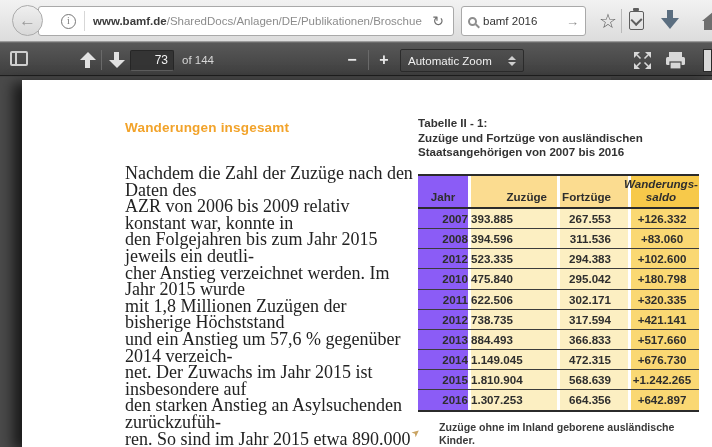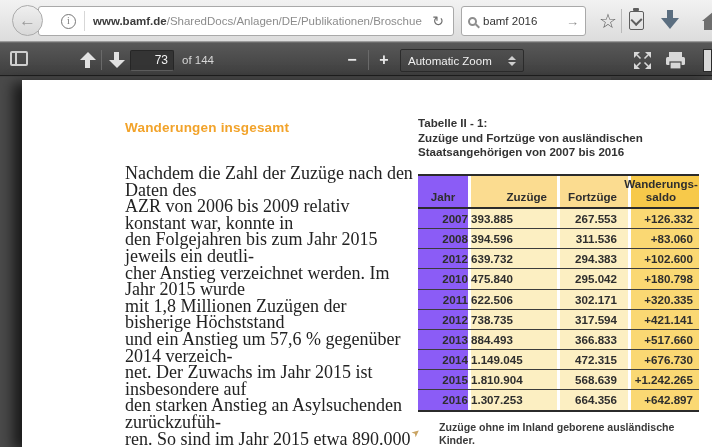--- a/index.html
+++ b/index.html
@@ -120,30 +120,30 @@
 
   .mtable { border-top:2.5px solid #2B2B2B; }
   .trow { display:flex; border-bottom:1px solid #3C3C3C; }
   .trow.hdr { border-bottom:2px solid #2B2B2B; }
   .trow.last { border-bottom:2px solid #2B2B2B; }
   .tcell { font-size:11.6px; font-weight:bold; color:#2E2E2E;
     height:19.2px; line-height:19.2px; }
   .c0 { width:50px; text-align:right; background:#8b5cf6; }
   .c1 { width:86px; margin-left:3px; text-align:left; padding-right:10px;
     background:var(--cell-light,#FCEFC2); }
-  .c2 { width:68px; margin-left:3px; text-align:right; padding-right:11px;
+  .c2 { width:68px; margin-left:3px; text-align:right; padding-right:17px;
     background:var(--cell-light,#FCEFC2); }
-  .c3 { width:68px; margin-left:3px; text-align:right; padding-right:6px;
+  .c3 { width:68px; margin-left:3px; text-align:center; padding-right:6px;
     background:var(--cell-saldo,#FAD873); }
   .hdr .tcell { height:31px; display:flex; align-items:flex-end;
     line-height:13.5px; padding-bottom:3px; }
   .hdr .c0 { justify-content:center; }
   .hdr .c1, .hdr .c2 { justify-content:flex-end; background:var(--hdr-light,#FBDC90); }
   .hdr .c3 { justify-content:center; background:var(--hdr-gold,#F7C94A);
-    text-align:center; white-space:pre-line; padding-right:8px; }
+    white-space:pre-line; padding-right:8px;font-style:italic; }
 
   .footnote { display:flex; margin-top:9px; }
   .fn-icon { flex:0 0 auto; width:14px; margin-left:2px; color:#C9A362;
     font-size:10px; transform:rotate(-40deg); margin-top:1px; }
   .fn-text { font-size:10.6px; font-weight:bold; color:#3A3A3A;
     line-height:13.5px; white-space:pre-line; margin-left:5px; }
 </style>
 </head>
 <body>
 
@@ -262,21 +262,21 @@
               <div class="tcell c3">+126.332</div>
             </div>
             <div class="trow">
               <div class="tcell c0">2008</div>
               <div class="tcell c1">394.596</div>
               <div class="tcell c2">311.536</div>
               <div class="tcell c3">+83.060</div>
             </div>
             <div class="trow">
               <div class="tcell c0">2012</div>
-              <div class="tcell c1">639.732</div>
+              <div class="tcell c1">523.335</div>
               <div class="tcell c2">294.383</div>
               <div class="tcell c3">+102.600</div>
             </div>
             <div class="trow">
               <div class="tcell c0">2010</div>
               <div class="tcell c1">475.840</div>
               <div class="tcell c2">295.042</div>
               <div class="tcell c3">+180.798</div>
             </div>
             <div class="trow">

